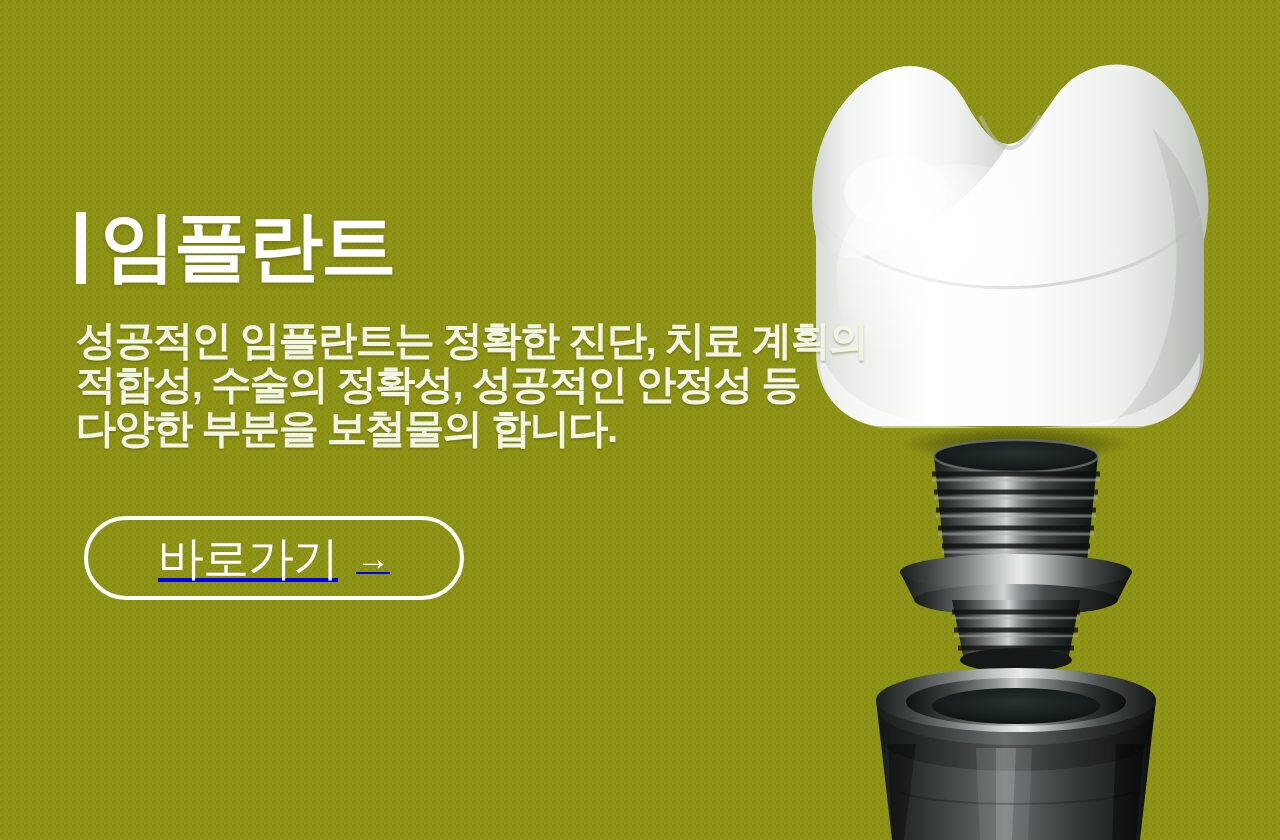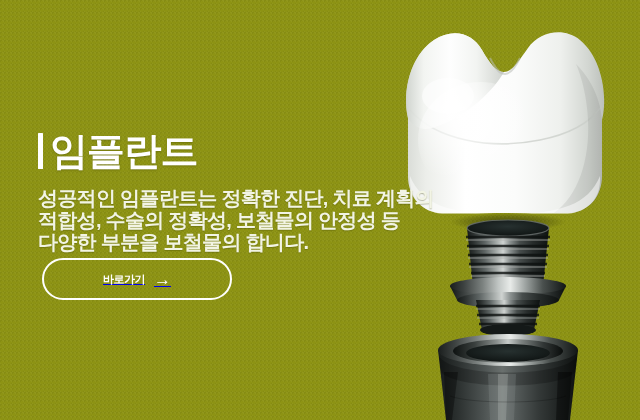--- a/index.html
+++ b/index.html
@@ -32,21 +32,20 @@
     background-size: 4px 4px, 4px 4px;
   }
 
   
   .copy {
     position: absolute;
     left: 38px;
     top: 100px;
     width: 330px;
     z-index: 20;
-    margin-top: 27px;
   }
 
   .title-row {
     display: flex;
     align-items: center;
     height: 48px;
   }
   .title-bar {
     width: 5px;
     height: 36px;
@@ -89,22 +88,22 @@
     background: transparent;
     display: flex;
     align-items: center;
     justify-content: center;
     cursor: pointer;
     z-index: 20;
     padding: 0;
   }
   .cta-label {
     color: #ffffff;
-    font-size: 11px;
-    font-weight: 700;
+    font-size: 23px;
+    font-weight: 400;
     letter-spacing: -0.5px;
   }
   .cta-arrow {
     color: #ffffff;
     font-size: 17px;
     font-weight: 400;
     margin-left: 9px;
     line-height: 1;
   }
 
@@ -315,21 +314,21 @@
   </div>
 
   <div class="copy">
     <div class="title-row">
       <span class="title-bar"></span>
       <span class="title-text">임플란트</span>
     </div>
 
     <div class="desc">
       <span class="desc-line">성공적인 임플란트는 정확한 진단, 치료 계획의</span>
-      <span class="desc-line">적합성, 수술의 정확성, 보철물의 안정성 등</span>
+      <span class="desc-line">적합성, 수술의 정확성, 성공적인 안정성 등</span>
       <span class="desc-line">다양한 부분을 보철물의 합니다.</span>
     </div>
   </div>
 
   <a class="cta" href="#">
     <span class="cta-label">바로가기</span>
     <span class="cta-arrow">→</span>
   </a>
 
 </div>

